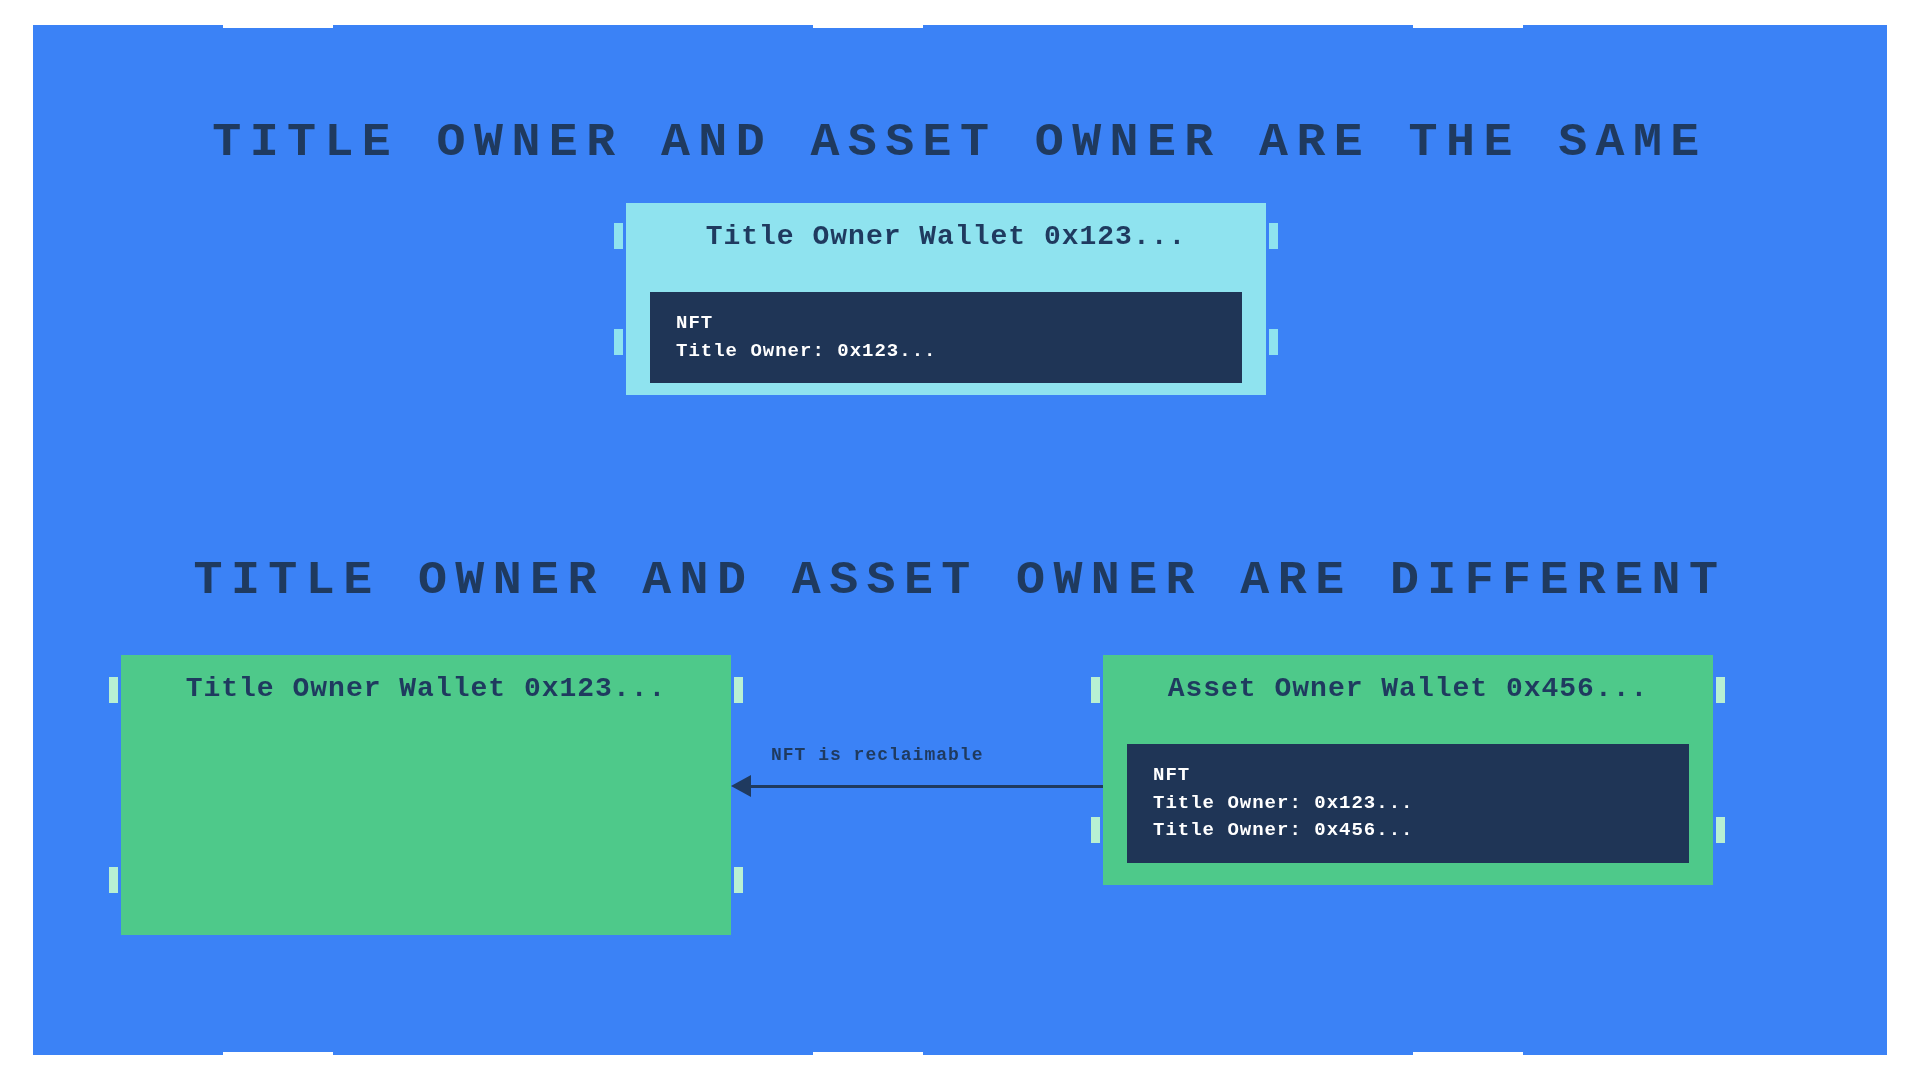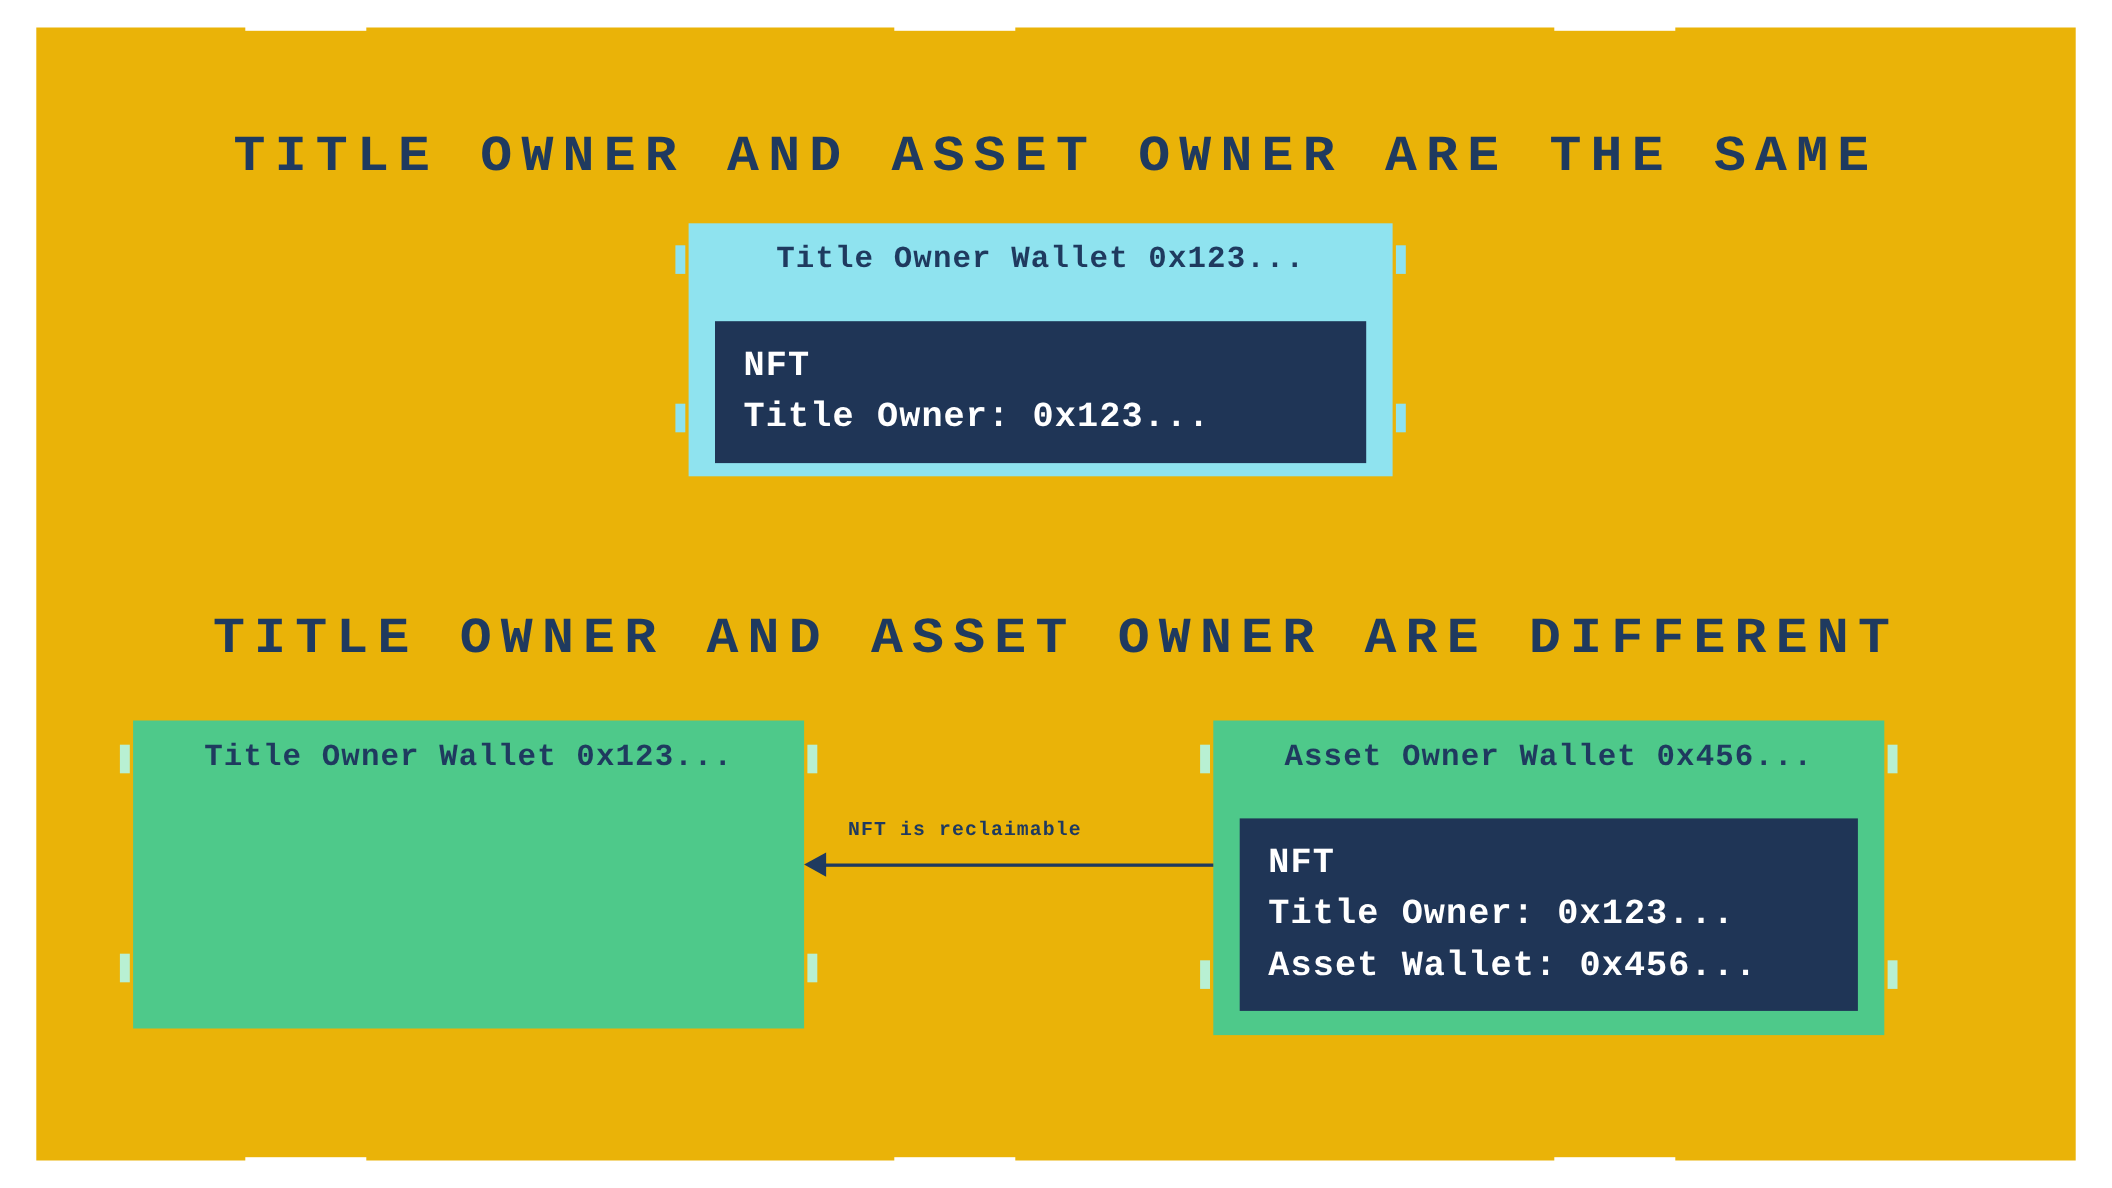--- a/index.html
+++ b/index.html
@@ -9,21 +9,21 @@
     background: #ffffff;
     width: 1920px;
     height: 1080px;
     overflow: hidden;
   }
 
   .stage {
     position: absolute;
     left: 33px; top: 25px;
     width: 1854px; height: 1030px;
-    background: #eab308;
+    background: #3b82f6;
   }
 
   
   .dash {
     position: absolute;
     background: #ffffff;
   }
 
   
   .heading {
@@ -53,21 +53,21 @@
     text-align: center;
     letter-spacing: 1px;
     margin-bottom: 14px;
   }
 
   
   .nft {
     background: #1f3556;
     color: #ffffff;
     padding: 18px 26px 18px 26px;
-    font-size: 32px;
+    font-size: 19px;
     line-height: 1.45;
     font-weight: 600;
     letter-spacing: 1px;
     margin-top: 40px;
   }
 
   
   .tick {
     position: absolute;
     width: 9px;
@@ -136,21 +136,21 @@
     <span class="tick tick-green-light" style="right:-12px; top:22px;"></span>
     <span class="tick tick-green-light" style="left:-12px; bottom:42px;"></span>
     <span class="tick tick-green-light" style="right:-12px; bottom:42px;"></span>
   </div>
 
   <div class="wallet wallet-green" style="left:1070px; top:630px; width:610px; padding-bottom:22px;">
     <div class="wallet-title" style="text-align:center;">Asset Owner Wallet 0x456...</div>
     <div class="nft">
       <div>NFT</div>
       <div>Title Owner: 0x123...</div>
-      <div>Asset Wallet: 0x456...</div>
+      <div>Title Owner: 0x456...</div>
     </div>
     <span class="tick tick-green-light" style="left:-12px; top:22px;"></span>
     <span class="tick tick-green-light" style="right:-12px; top:22px;"></span>
     <span class="tick tick-green-light" style="left:-12px; bottom:42px;"></span>
     <span class="tick tick-green-light" style="right:-12px; bottom:42px;"></span>
   </div>
 
   <div class="arrow-wrap" style="left:698px; top:760px; width:372px; height:40px;">
     <div class="arrow-label" style="left:40px; top:-40px;">NFT is reclaimable</div>
     <div class="arrow-head" style="left:0; top:-10px;"></div>

